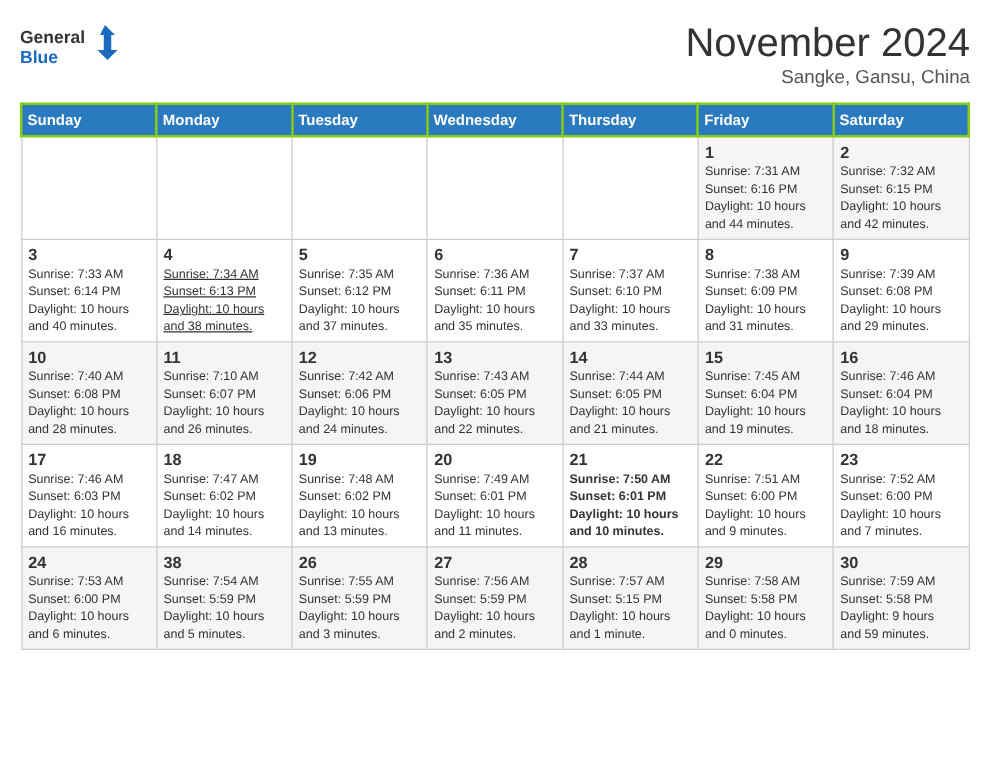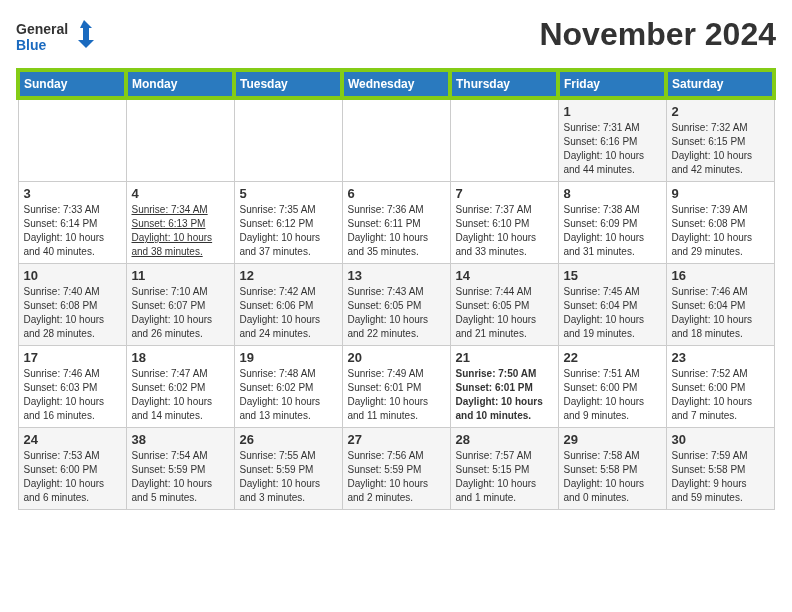--- a/index.html
+++ b/index.html
@@ -19,39 +19,39 @@
     .logo {
       display: flex;
       align-items: center;
       gap: 4px;
     }
     .title-block {
       text-align: right;
     }
     .month-title {
       font-size: 32px;
-      font-weight: bold;
+      font-weight: normal;
       color: #333;
     }
     .subtitle {
       font-size: 15px;
       color: #555;
     }
     table {
       width: 100%;
       border-collapse: collapse;
       table-layout: fixed;
     }
     thead tr th {
       background: #2a7abf;
       color: #fff;
       font-size: 12px;
       font-weight: bold;
       padding: 5px 4px;
-      border: 4px solid #84cc16;
+      border: 2px solid #84cc16;
       text-align: left;
     }
     tbody tr td {
       border: 1px solid #ccc;
       vertical-align: top;
       padding: 4px 5px;
       font-size: 10px;
       color: #333;
       height: 80px;
       background: #fff;
@@ -83,20 +83,21 @@
 <div class="header">
   <div class="logo">
     <svg width="80" height="40" viewBox="0 0 80 40">
       <text x="0" y="18" font-size="14" font-weight="bold" font-family="Arial" fill="#333">General</text>
       <text x="0" y="34" font-size="14" font-weight="bold" font-family="Arial" fill="#1a6abf">Blue</text>
       <polygon points="68,4 76,12 73,12 73,24 78,24 70,32 62,24 67,24 67,12 64,12" fill="#1a6abf"></polygon>
     </svg>
   </div>
   <div class="title-block">
     <div class="month-title">November 2024</div>
+    <div class="subtitle">Sangke, Gansu, China</div>
   </div>
 </div>
 
 <table>
   <thead>
     <tr>
     <th>Sunday</th>
         <th>Monday</th>
         <th>Tuesday</th>
         <th>Wednesday</th>

